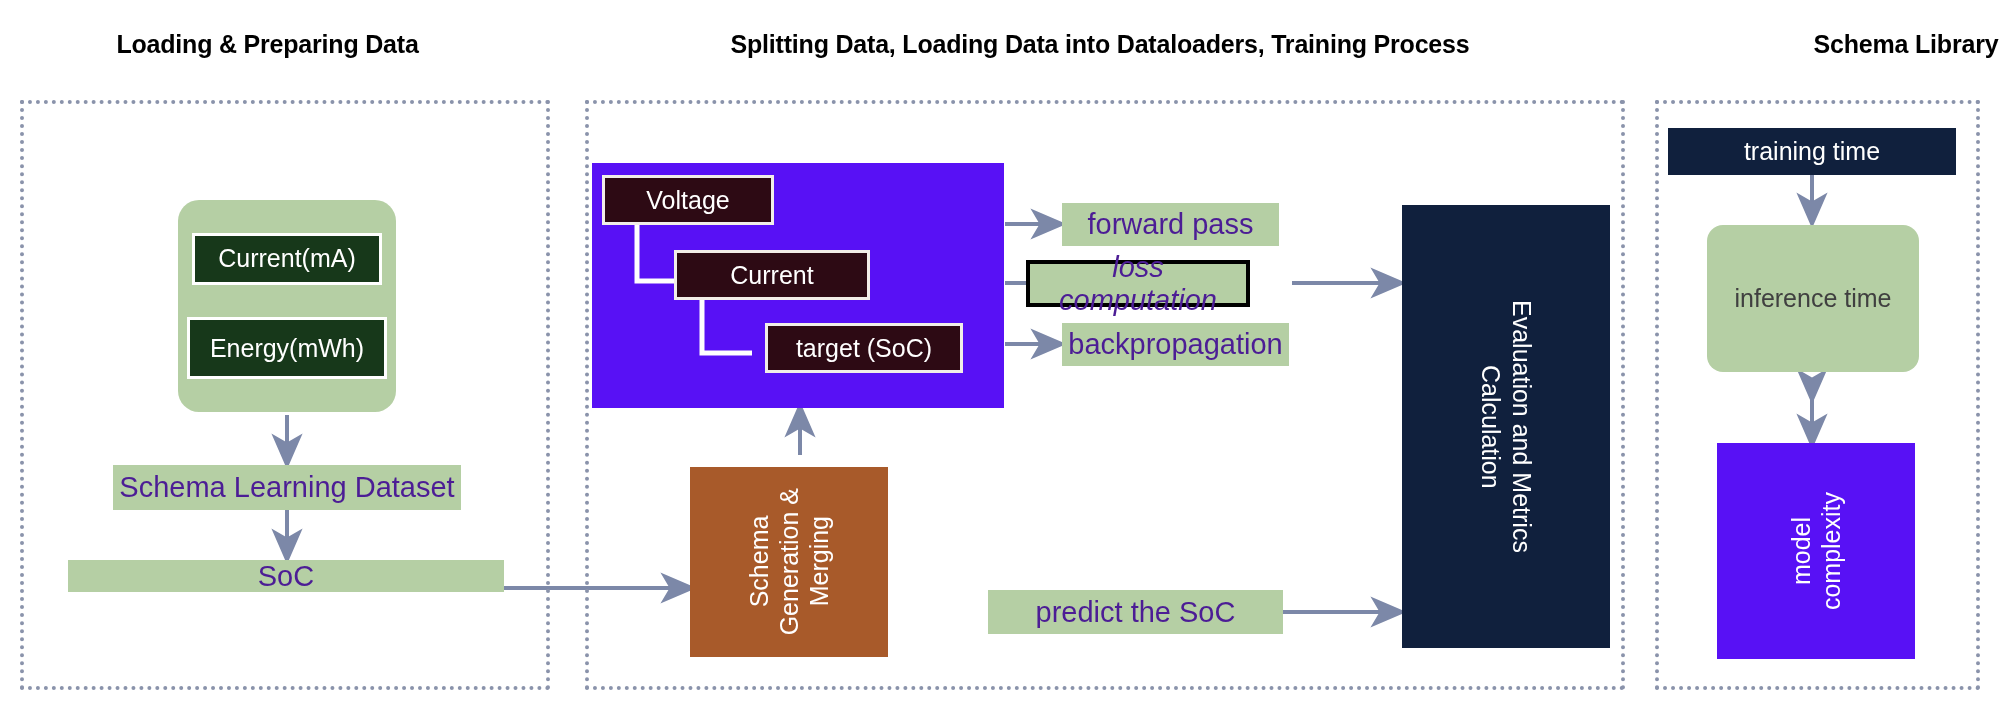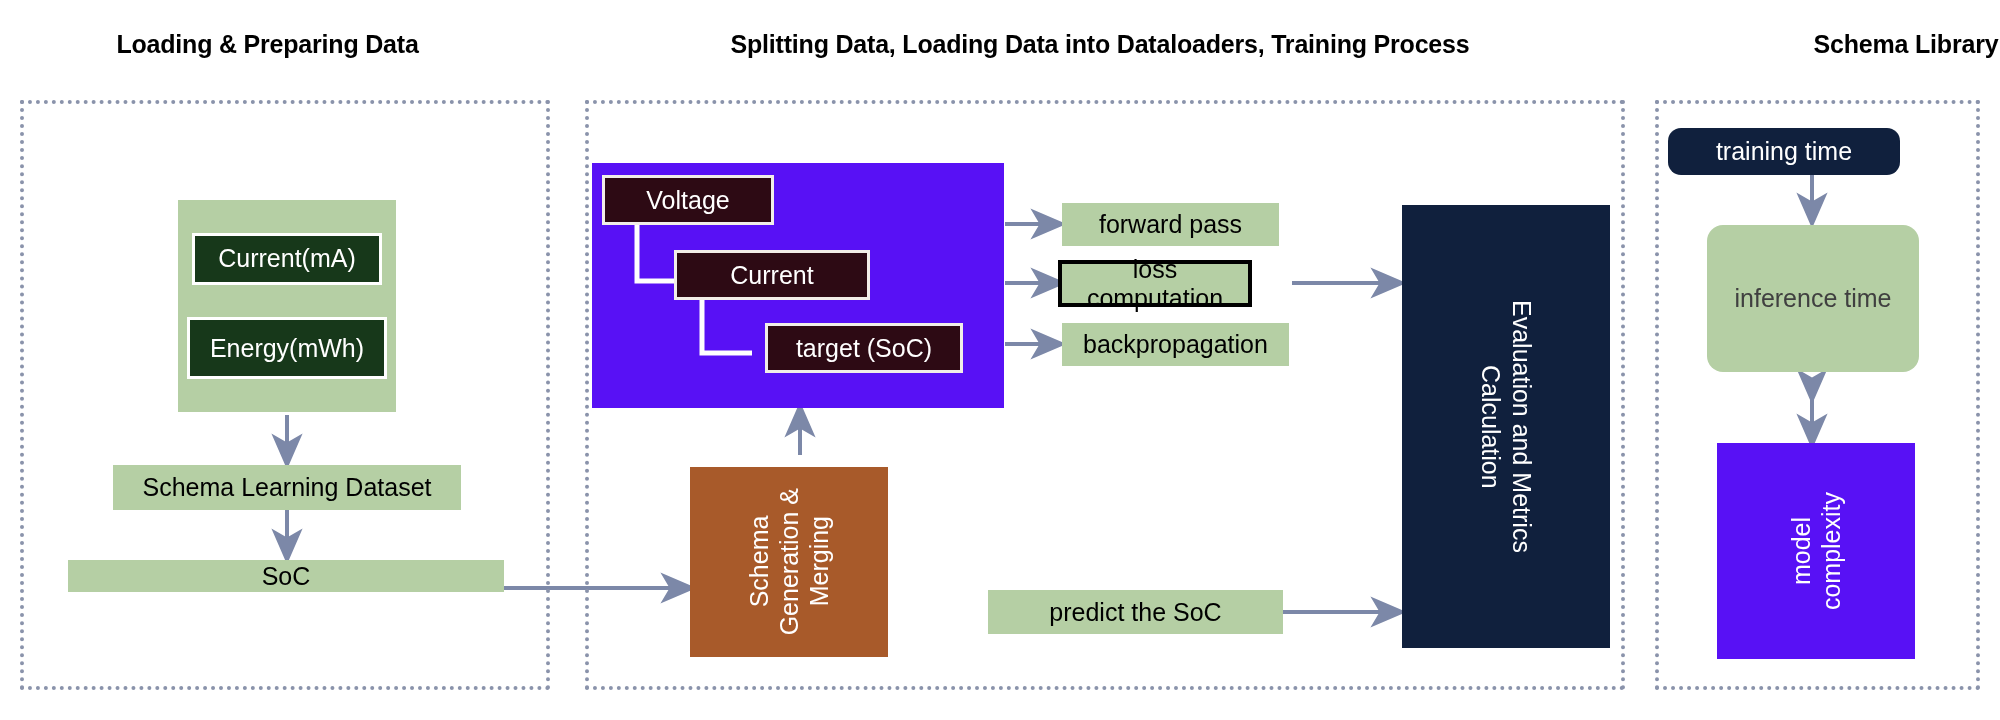--- a/index.html
+++ b/index.html
@@ -25,27 +25,27 @@
     box-sizing:border-box;
     background:transparent;
   }
 
   
   .node{
     position:absolute;box-sizing:border-box;
     display:flex;align-items:center;justify-content:center;
     text-align:center;
   }
-  .green{background:#b5cfa4;color:#000000;font-size:25px;}
+  .green{background:#b5cfa4;color:#4c1d95;font-size:29px;}
   .green-soft{background:#b5cfa4;color:#404040;font-size:25px;}
   .darkgreen{
     background:#17381a;color:#ffffff;font-size:25px;
     border:3px solid #ffffff;
   }
-  .darkgreen-wrap{background:#b5cfa4;}
+  .darkgreen-wrap{background:#b5cfa4;border-radius:21px;}
   .navy{background:#10203d;color:#ffffff;font-size:25px;}
   .purple{background:#5811f5;color:#ffffff;font-size:25px;}
   .maroon{
     background:#2d0a14;color:#ffffff;font-size:25px;
     border:3px solid #f2eee8;
   }
   .brown{background:#a85a2a;color:#ffffff;font-size:25px;}
   .outlined{border:4px solid #000000;}
   .rounded{border-radius:16px;}
 
@@ -131,21 +131,21 @@
   <div class="node maroon" style="left:674px;top:250px;width:196px;height:50px;">
     <span>Current</span>
   </div>
   <div class="node maroon" style="left:765px;top:323px;width:198px;height:50px;">
     <span>target (SoC)</span>
   </div>
 
   <div class="node green" style="left:1062px;top:203px;width:217px;height:43px;">
     <span>forward pass</span>
   </div>
-  <div class="node green outlined" style="left:1058px;top:260px;width:194px;height:47px;">
+  <div class="node green outlined" style="left:1026px;top:260px;width:224px;height:47px;font-style:italic;">
     <span>loss computation</span>
   </div>
   <div class="node green" style="left:1062px;top:323px;width:227px;height:43px;">
     <span>backpropagation</span>
   </div>
 
   <div class="node brown" style="left:690px;top:467px;width:198px;height:190px;">
     <div class="rot-ccw twoline" style="text-align:center;line-height:1.2;">
       <div>Schema</div>
       <div>Generation &amp;</div>
@@ -157,21 +157,21 @@
     <span>predict the SoC</span>
   </div>
 
   <div class="node navy" style="left:1402px;top:205px;width:208px;height:443px;">
     <div class="rot-cw twoline" style="text-align:center;line-height:1.25;">
       <div>Evaluation and Metrics</div>
       <div>Calculation</div>
     </div>
   </div>
 
-  <div class="node navy" style="left:1668px;top:128px;width:232px;height:47px;border-radius:13px;">
+  <div class="node navy" style="left:1668px;top:128px;width:288px;height:47px;">
     <span>training time</span>
   </div>
 
   <div class="node green-soft rounded" style="left:1707px;top:225px;width:212px;height:147px;">
     <span>inference time</span>
   </div>
 
   <div class="node purple" style="left:1717px;top:443px;width:198px;height:216px;">
     <div class="rot-ccw twoline" style="text-align:center;line-height:1.2;">
       <div>model</div>

